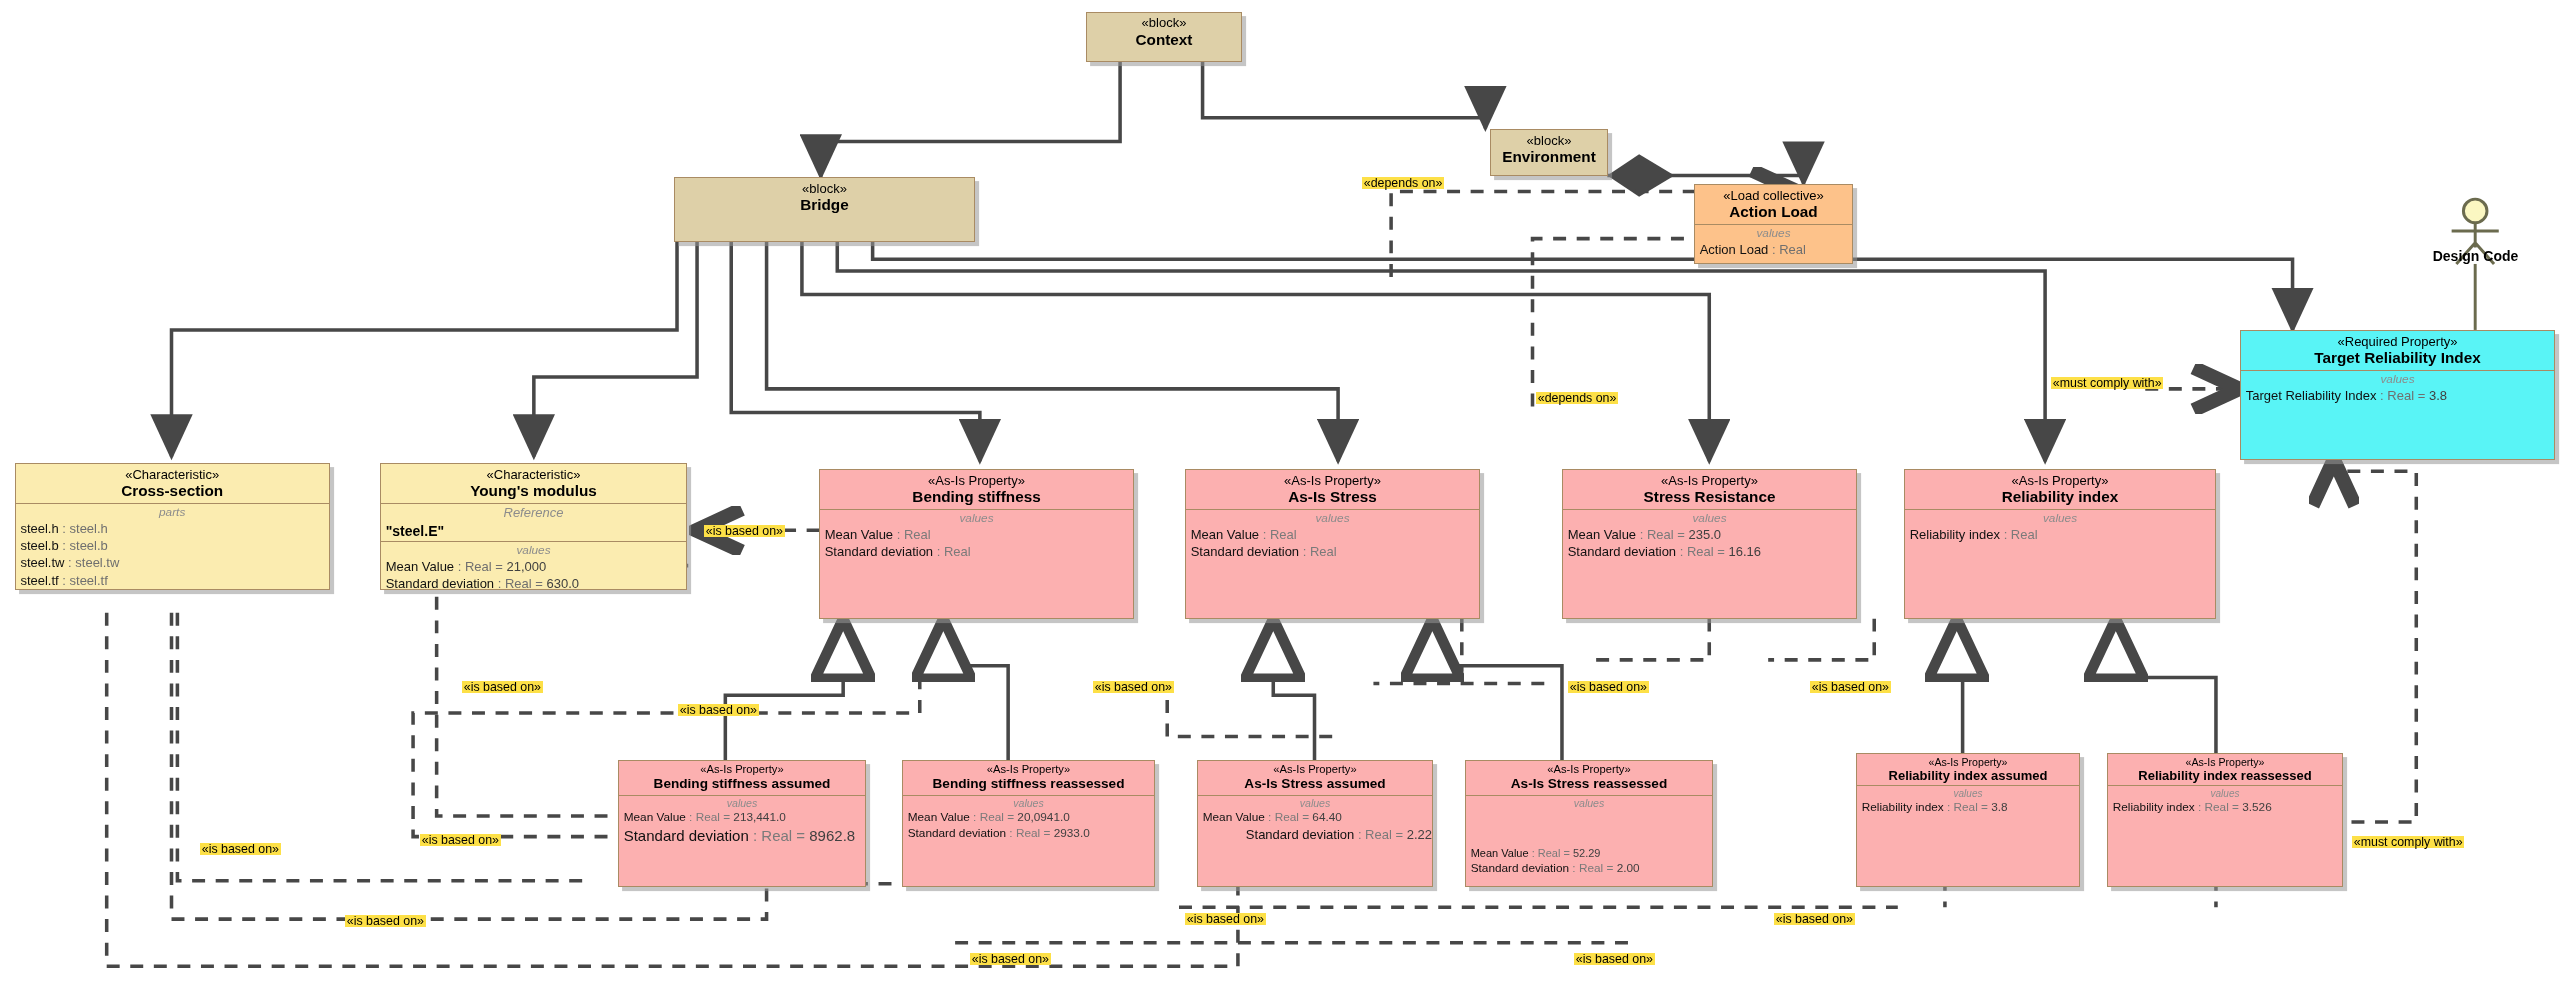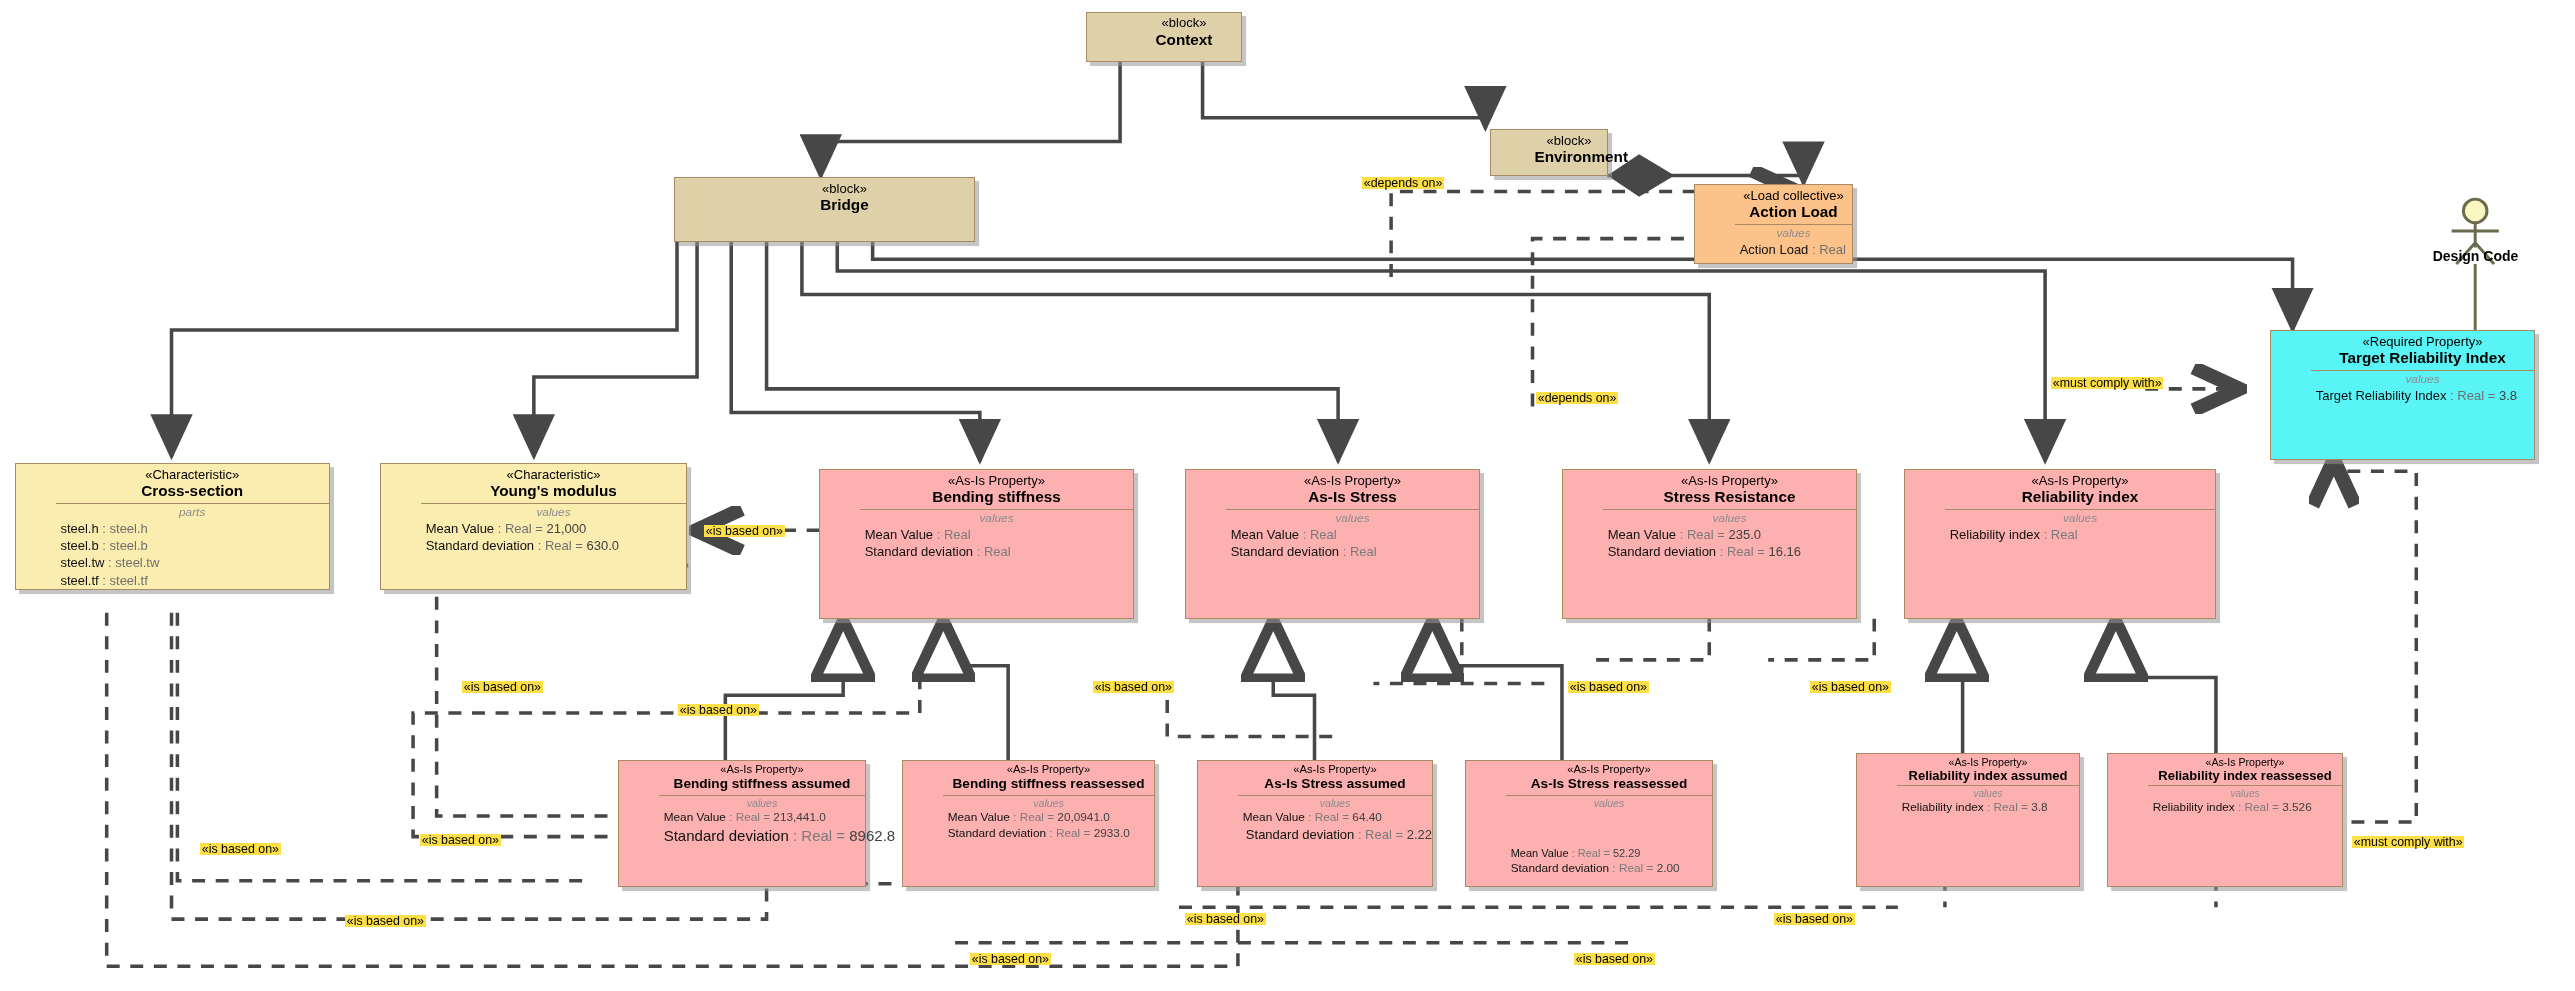--- a/index.html
+++ b/index.html
@@ -1,21 +1,21 @@
 <!DOCTYPE html>
 <html style="font-size:9.4px"><head>
 <meta charset="utf-8">
 <style>
   html,body{margin:0;padding:0;background:#ffffff;}
   body{font-family:"Liberation Sans",sans-serif;}
   #canvas{position:relative;width:2576px;height:991px;background:#ffffff;overflow:hidden;}
 
   
   .blk{position:absolute;box-sizing:border-box;border:1.8px solid #a98b63;
-       box-shadow:4.1px 4.1px 0 0 rgba(150,150,150,.55);z-index:20;padding-left:40px;}
+       box-shadow:4.1px 4.1px 0 0 rgba(150,150,150,.55);z-index:20;}
   .blk .hdr{padding:3.5px 3.5px 4.7px 3.5px;text-align:center;}
   .blk .stereo{font-size:13px;color:#000;line-height:1.15;white-space:nowrap;}
   .blk .name{font-size:15.3px;font-weight:bold;color:#000;line-height:1.2;white-space:nowrap;}
   .blk .sep{border-top:1.8px solid #a98b63;}
   .blk .cmp{padding:1.2px 0 2.4px 0;}
   .blk .cmplabel{font-size:11.8px;font-style:italic;color:#8c8c8c;text-align:center;line-height:1.25;}
   .blk .row{font-size:13px;color:#111;padding-left:4.7px;line-height:1.32;white-space:nowrap;}
   .blk .row .ty{color:#6f6f6f;}
   .blk .row .vl{color:#404040;}
   .blk .refrow{font-size:14px;font-weight:bold;color:#000;padding-left:4.7px;line-height:1.3;}
@@ -164,21 +164,21 @@
       <div class="name">Action Load</div>
     </div>
     <div class="sep cmp">
       <div class="cmplabel">values</div>
       <div class="row">
         <span>Action Load</span><span class="ty"> : </span><span class="ty">Real</span>
       </div>
     </div>
   </div>
 
-  <div class="blk cyan" style="left:2240px;top:330px;width:265px;height:130px;margin-left:30px;">
+  <div class="blk cyan" style="left:2240px;top:330px;width:315px;height:130px;">
     <div class="hdr" style="padding-bottom:2.4px;">
       <div class="stereo">«Required Property»</div>
       <div class="name">Target Reliability Index</div>
     </div>
     <div class="sep cmp">
       <div class="cmplabel">values</div>
       <div class="row">
         <span>Target Reliability Index</span><span class="ty"> : </span><span class="ty">Real</span><span class="ty"> = </span><span class="vl">3.8</span>
       </div>
     </div>
@@ -207,20 +207,24 @@
       <div class="row">
         <span>steel.tf</span><span class="ty"> : </span><span class="ty">steel.tf</span>
       </div>
     </div>
   </div>
 
   <div class="blk yellow" style="left:380px;top:463px;width:307px;height:127px;">
     <div class="hdr" style="padding-bottom:2.4px;">
       <div class="stereo">«Characteristic»</div>
       <div class="name">Young's modulus</div>
+    </div>
+    <div class="sep cmp" style="padding-bottom:1.2px;">
+      <div class="cmplabel" style="font-size:13px;">Reference</div>
+      <div class="refrow">"steel.E"</div>
     </div>
     <div class="sep cmp">
       <div class="cmplabel">values</div>
       <div class="row">
         <span>Mean Value</span><span class="ty"> : </span><span class="ty">Real</span><span class="ty"> = </span><span class="vl">21,000</span>
       </div>
       <div class="row">
         <span>Standard deviation</span><span class="ty"> : </span><span class="ty">Real</span><span class="ty"> = </span><span class="vl">630.0</span>
       </div>
     </div>

